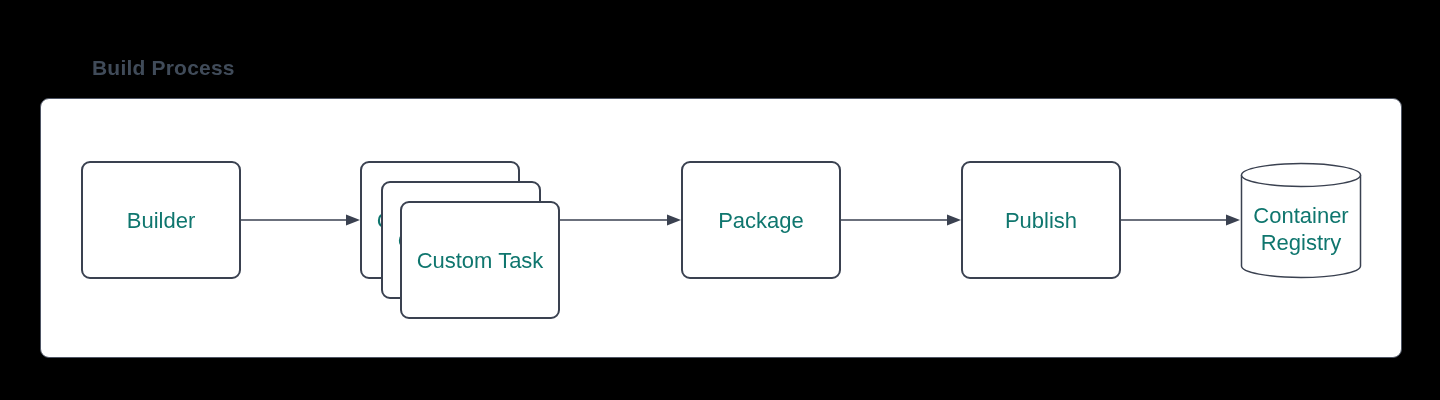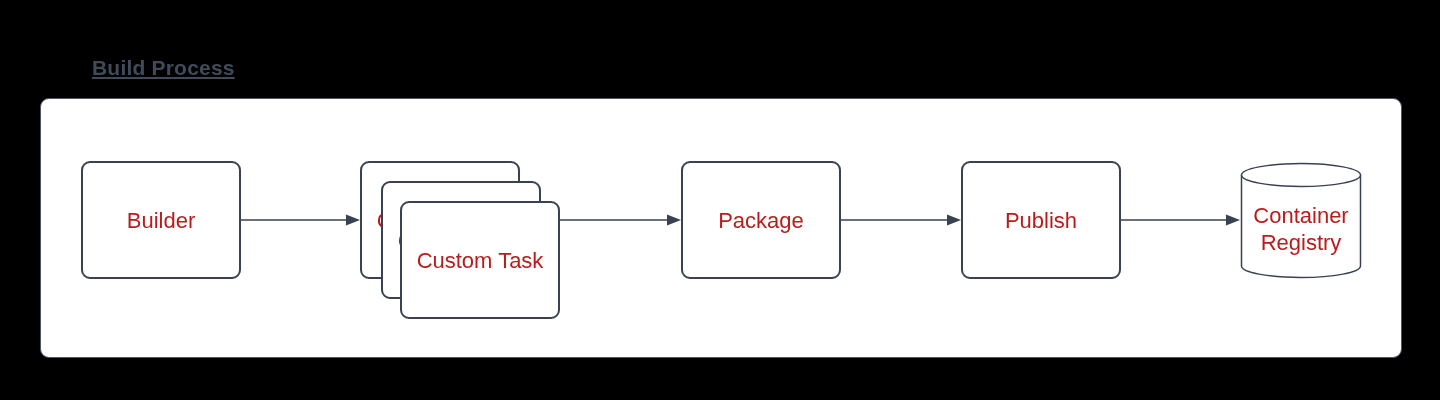--- a/index.html
+++ b/index.html
@@ -2,34 +2,34 @@
 <html><head>
 <meta charset="utf-8">
 <style>
   html,body{margin:0;padding:0;background:#000;}
   .page{
     position:relative;width:1440px;height:400px;background:#000000;
     font-family:"Liberation Sans",sans-serif;overflow:hidden;
   }
   .diagram-title{
     position:absolute;left:92px;top:56px;margin:0;
-    font-size:21px;font-weight:600;color:#404b59;letter-spacing:.2px;text-decoration:underline;
+    font-size:21px;font-weight:600;color:#404b59;letter-spacing:.2px;
   }
   .canvas{
     position:absolute;left:40px;top:98px;width:1362px;height:260px;
     background:#ffffff;border:1px solid #4e5564;border-radius:9px;
     box-sizing:border-box;
   }
   .edges{position:absolute;left:0;top:0;width:1362px;height:260px;pointer-events:none;}
   .edges line{stroke:#3a4150;stroke-width:1.5;}
   .edges polygon{fill:#3a4150;}
   .node{
     position:absolute;box-sizing:border-box;
     display:flex;align-items:center;justify-content:center;text-align:center;
-    color:#b91c1c;font-size:22px;line-height:27px;
+    color:#0f766e;font-size:22px;line-height:27px;
   }
   .rect{
     width:160px;height:118px;background:#ffffff;
     border:2px solid #3a4150;border-radius:9px;
   }
   .cylinder{width:122px;height:117px;}
   .cylinder svg{position:absolute;left:0;top:0;width:122px;height:117px;}
   .cylinder .node-label{position:relative;padding-top:17px;}
   .node-label{display:block;width:100%;}
 </style>

